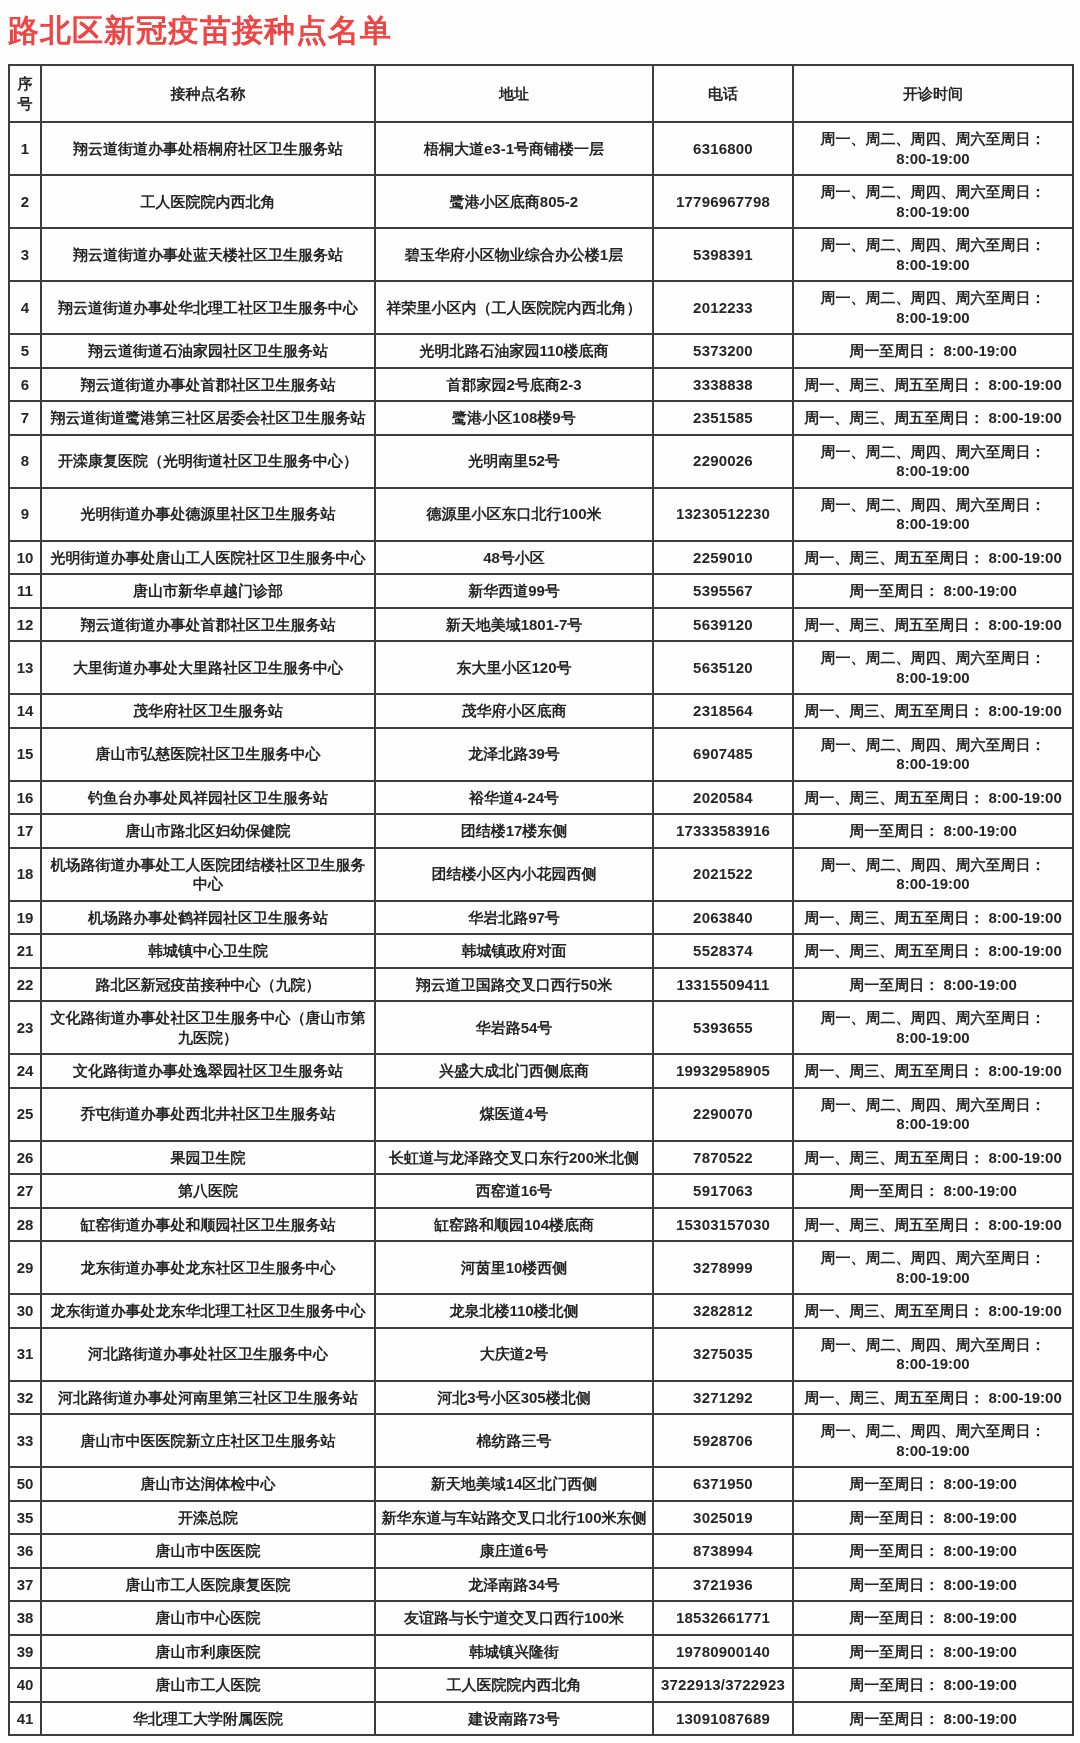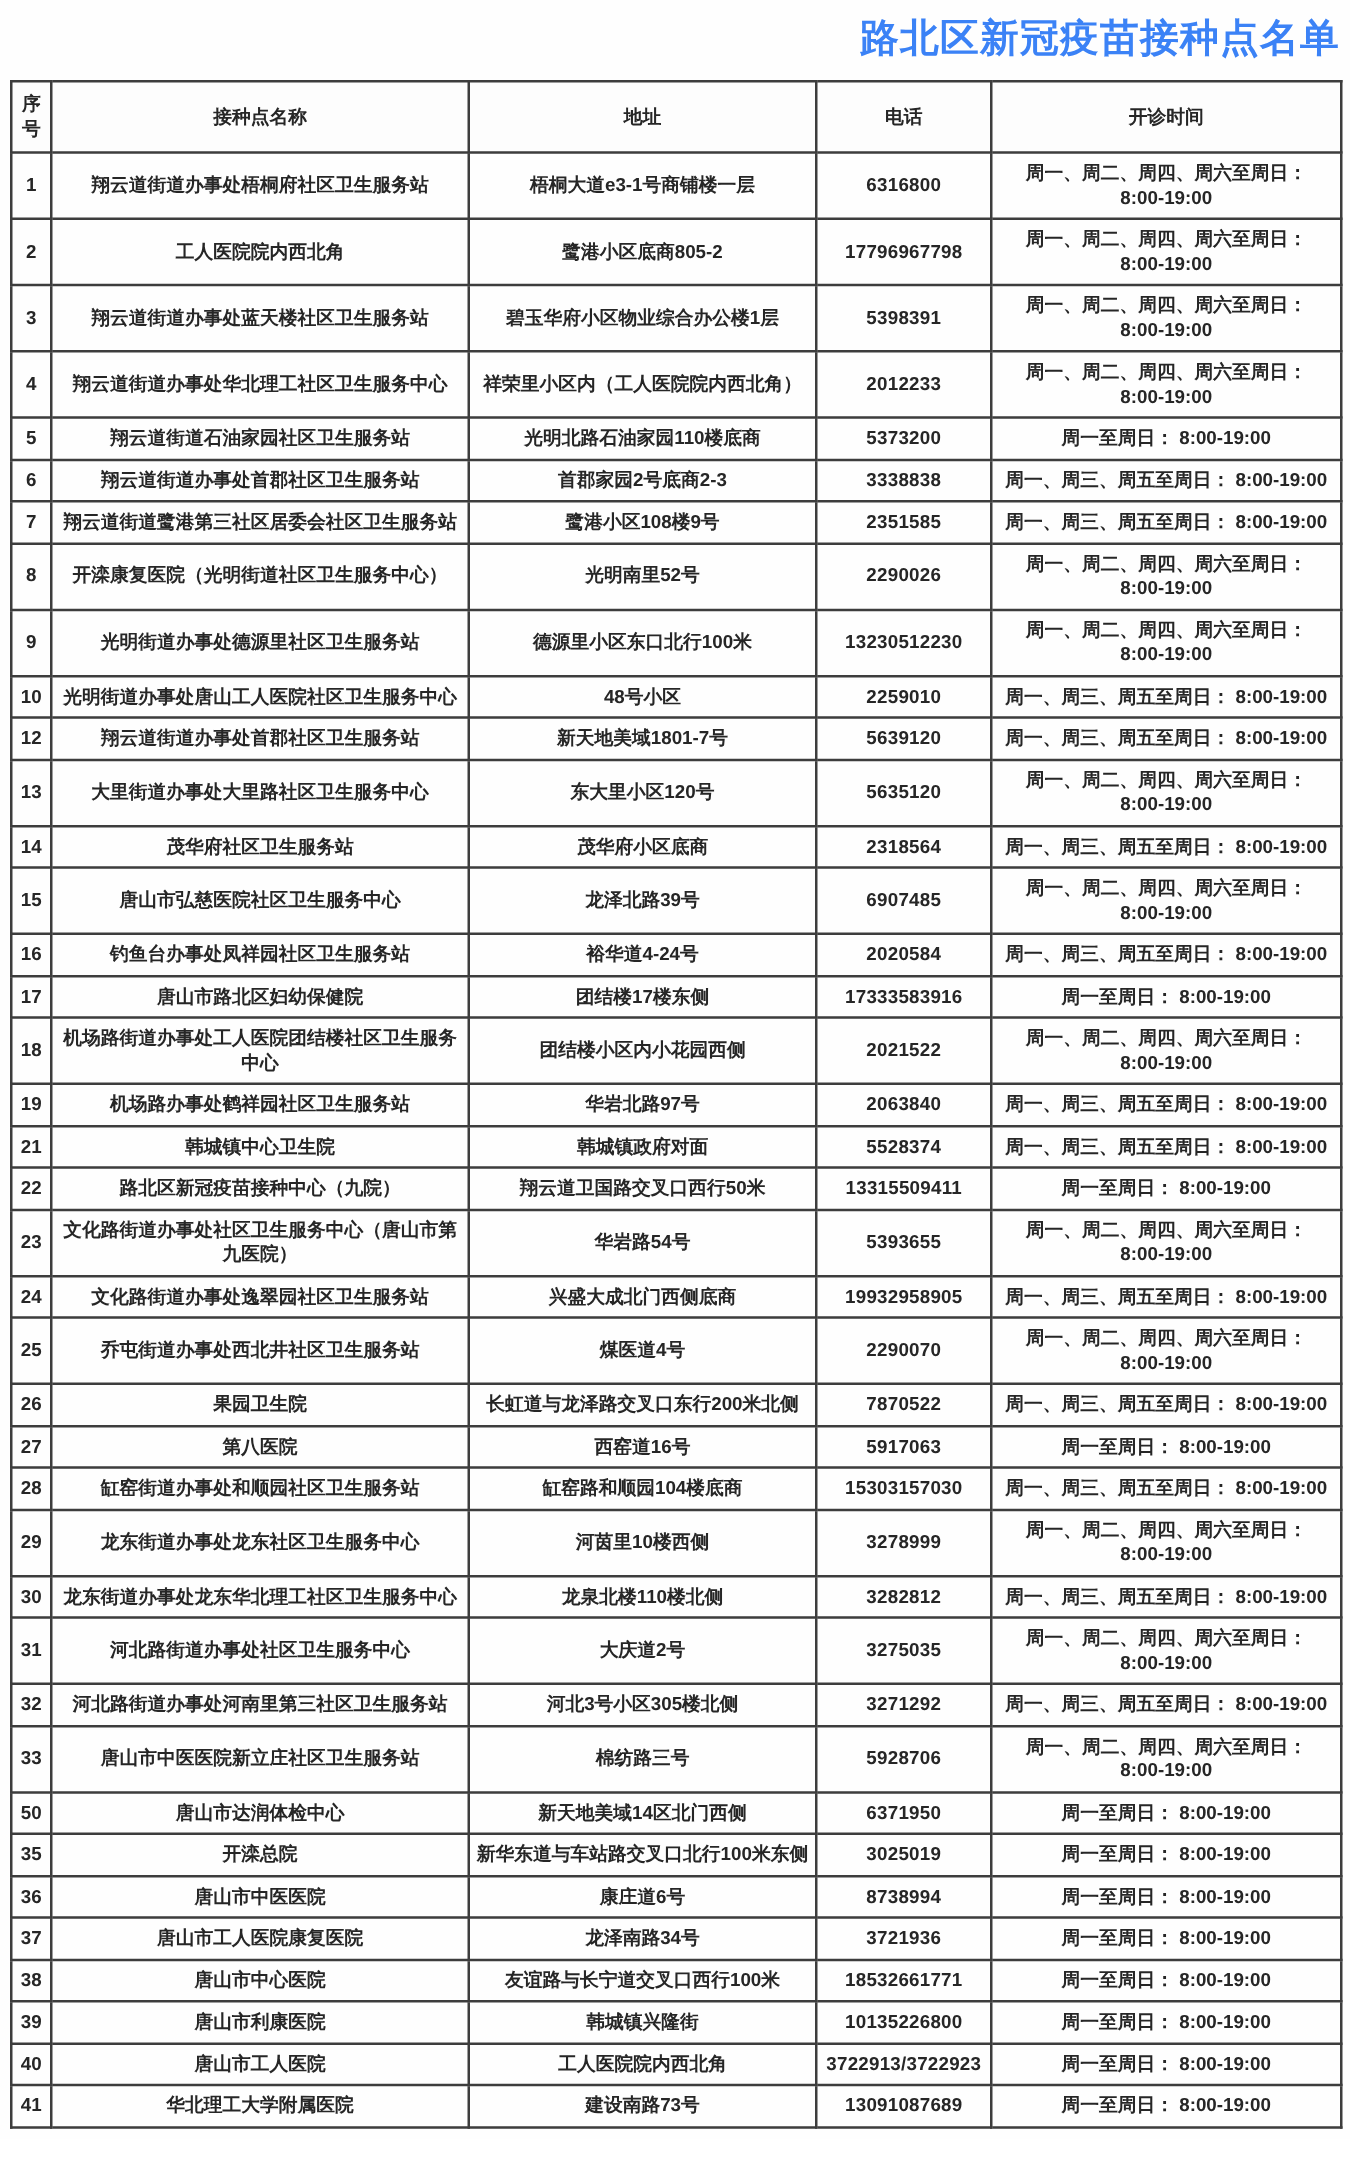--- a/index.html
+++ b/index.html
@@ -9,22 +9,22 @@
     font-family: "Liberation Sans", "DejaVu Sans", sans-serif;
   }
   .page {
     width: 1080px;
     box-sizing: border-box;
     padding: 6px 8px 8px 8px;
     background: #fefefe;
   }
   .page-title {
     margin: 4px 0 12px 0;
-    text-align: right;
-    color: #3b82f6;
+    text-align: left;
+    color: #ef4444;
     font-size: 31px;
     font-weight: 700;
     letter-spacing: 1px;
   }
   table.sites {
     width: 1064px;
     border-collapse: collapse;
     table-layout: fixed;
   }
   table.sites col.c-no    { width: 32px;  }
@@ -155,20 +155,27 @@
   </tr>
 
   <tr>
     <td class="cell-no">10</td>
     <td class="cell-name">光明街道办事处唐山工人医院社区卫生服务中心</td>
     <td class="cell-addr">48号小区</td>
     <td class="cell-phone">2259010</td>
     <td class="cell-hours">周一、周三、周五至周日： 8:00-19:00</td>
   </tr>
 
+  <tr>
+    <td class="cell-no">11</td>
+    <td class="cell-name">唐山市新华卓越门诊部</td>
+    <td class="cell-addr">新华西道99号</td>
+    <td class="cell-phone">5395567</td>
+    <td class="cell-hours">周一至周日： 8:00-19:00</td>
+  </tr>
 
   <tr>
     <td class="cell-no">12</td>
     <td class="cell-name">翔云道街道办事处首郡社区卫生服务站</td>
     <td class="cell-addr">新天地美域1801-7号</td>
     <td class="cell-phone">5639120</td>
     <td class="cell-hours">周一、周三、周五至周日： 8:00-19:00</td>
   </tr>
 
   <tr>
@@ -377,21 +384,21 @@
     <td class="cell-name">唐山市中心医院</td>
     <td class="cell-addr">友谊路与长宁道交叉口西行100米</td>
     <td class="cell-phone">18532661771</td>
     <td class="cell-hours">周一至周日： 8:00-19:00</td>
   </tr>
 
   <tr>
     <td class="cell-no">39</td>
     <td class="cell-name">唐山市利康医院</td>
     <td class="cell-addr">韩城镇兴隆街</td>
-    <td class="cell-phone">10135226800</td>
+    <td class="cell-phone">19780900140</td>
     <td class="cell-hours">周一至周日： 8:00-19:00</td>
   </tr>
 
   <tr>
     <td class="cell-no">40</td>
     <td class="cell-name">唐山市工人医院</td>
     <td class="cell-addr">工人医院院内西北角</td>
     <td class="cell-phone">3722913/3722923</td>
     <td class="cell-hours">周一至周日： 8:00-19:00</td>
   </tr>

